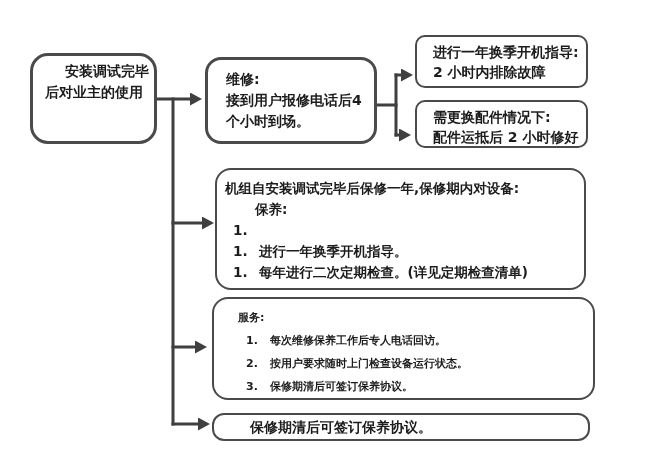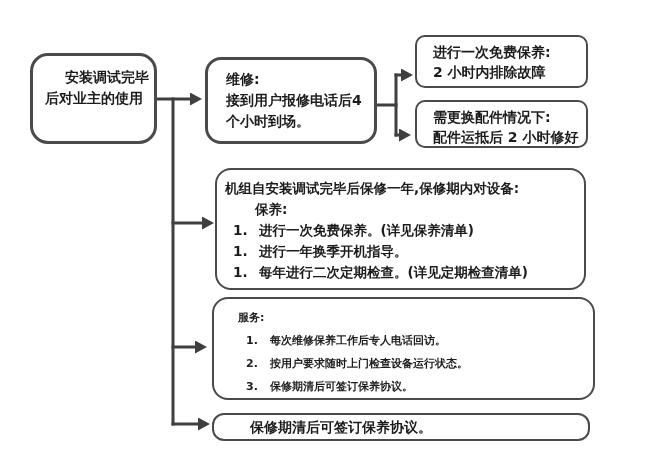--- a/index.html
+++ b/index.html
@@ -6,21 +6,21 @@
   .canvas{
     position:relative;width:664px;height:465px;background:#ffffff;overflow:hidden;
     font-family:"DejaVu Sans","Liberation Sans",sans-serif;
     font-weight:bold;color:#1c1c1c;
   }
   .connectors{position:absolute;left:0;top:0;width:664px;height:465px;}
   .node{position:absolute;background:#ffffff;box-sizing:border-box;border:3px solid #4a4a4a;}
   .line{font-size:14px;line-height:21px;white-space:nowrap;}
 
   
-  .node-start{left:30px;top:53px;width:127px;height:91px;border-radius:18px;padding:11px 0 0 12px;}
+  .node-start{left:30px;top:53px;width:127px;height:91px;border-radius:18px;padding:5px 0 0 12px;}
   .node-start .indent{padding-left:20px;}
 
   
   .node-repair{left:205px;top:57px;width:172px;height:87px;border-radius:16px;padding:9px 16px 0 18px;}
 
   
   .node-noparts{left:415px;top:35px;width:173px;height:53px;border-width:2.5px;border-radius:10px;padding:5px 0 0 16px;}
   .node-noparts .line,.node-parts .line{line-height:20px;}
   .node-parts{left:415px;top:100px;width:173px;height:48px;border-width:2.5px;border-radius:10px;padding:5px 0 0 16px;}
 
@@ -82,35 +82,34 @@
     <div class="line">后对业主的使用</div>
   </div>
 
   <div class="node node-repair">
     <div class="line">维修:</div>
     <div class="line">接到用户报修电话后4</div>
     <div class="line">个小时到场。</div>
   </div>
 
   <div class="node node-noparts">
-    <div class="line">进行一次免费保养:</div>
+    <div class="line">进行一年换季开机指导:</div>
     <div class="line">2 小时内排除故障</div>
   </div>
 
   <div class="node node-parts">
     <div class="line">需更换配件情况下:</div>
     <div class="line">配件运抵后 2 小时修好</div>
   </div>
 
   <div class="node node-maint">
     <div class="row intro">机组自安装调试完毕后保修一年,保修期内对设备:</div>
     <div class="row title">保养:</div>
     <div class="row item">
       <span class="num">1.</span>
-      <span class="txt">进行一次免费保养。(详见保养清单)</span>
     </div>
     <div class="row item">
       <span class="num">1.</span>
       <span class="txt">进行一年换季开机指导。</span>
     </div>
     <div class="row item">
       <span class="num">1.</span>
       <span class="txt">每年进行二次定期检查。(详见定期检查清单)</span>
     </div>
   </div>

